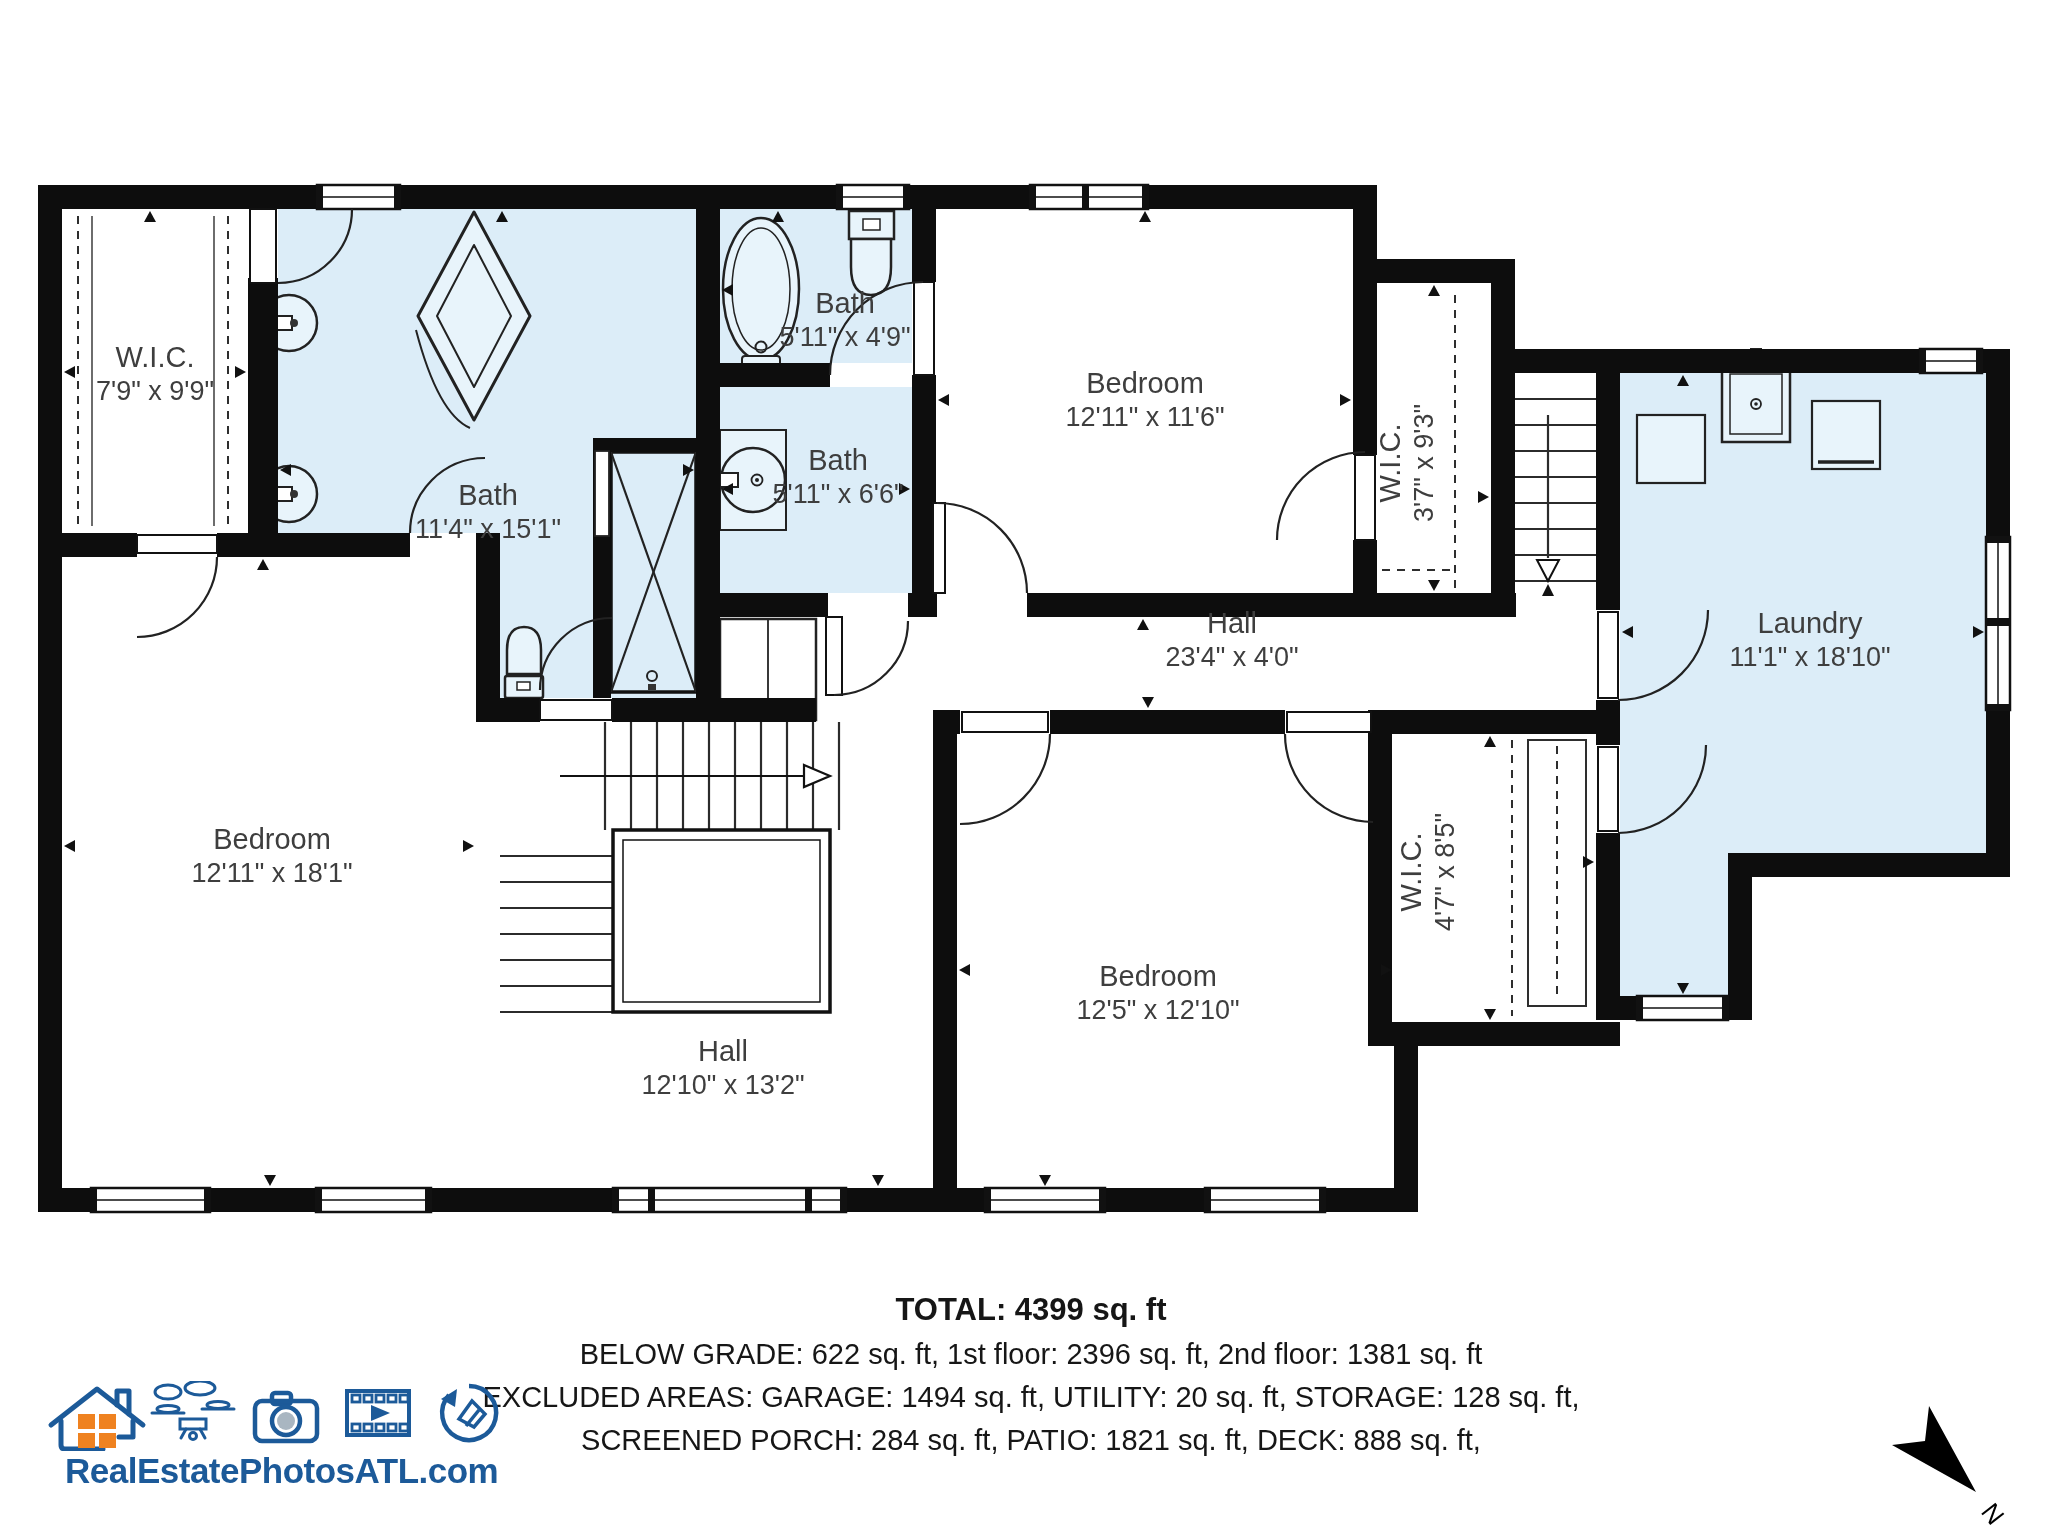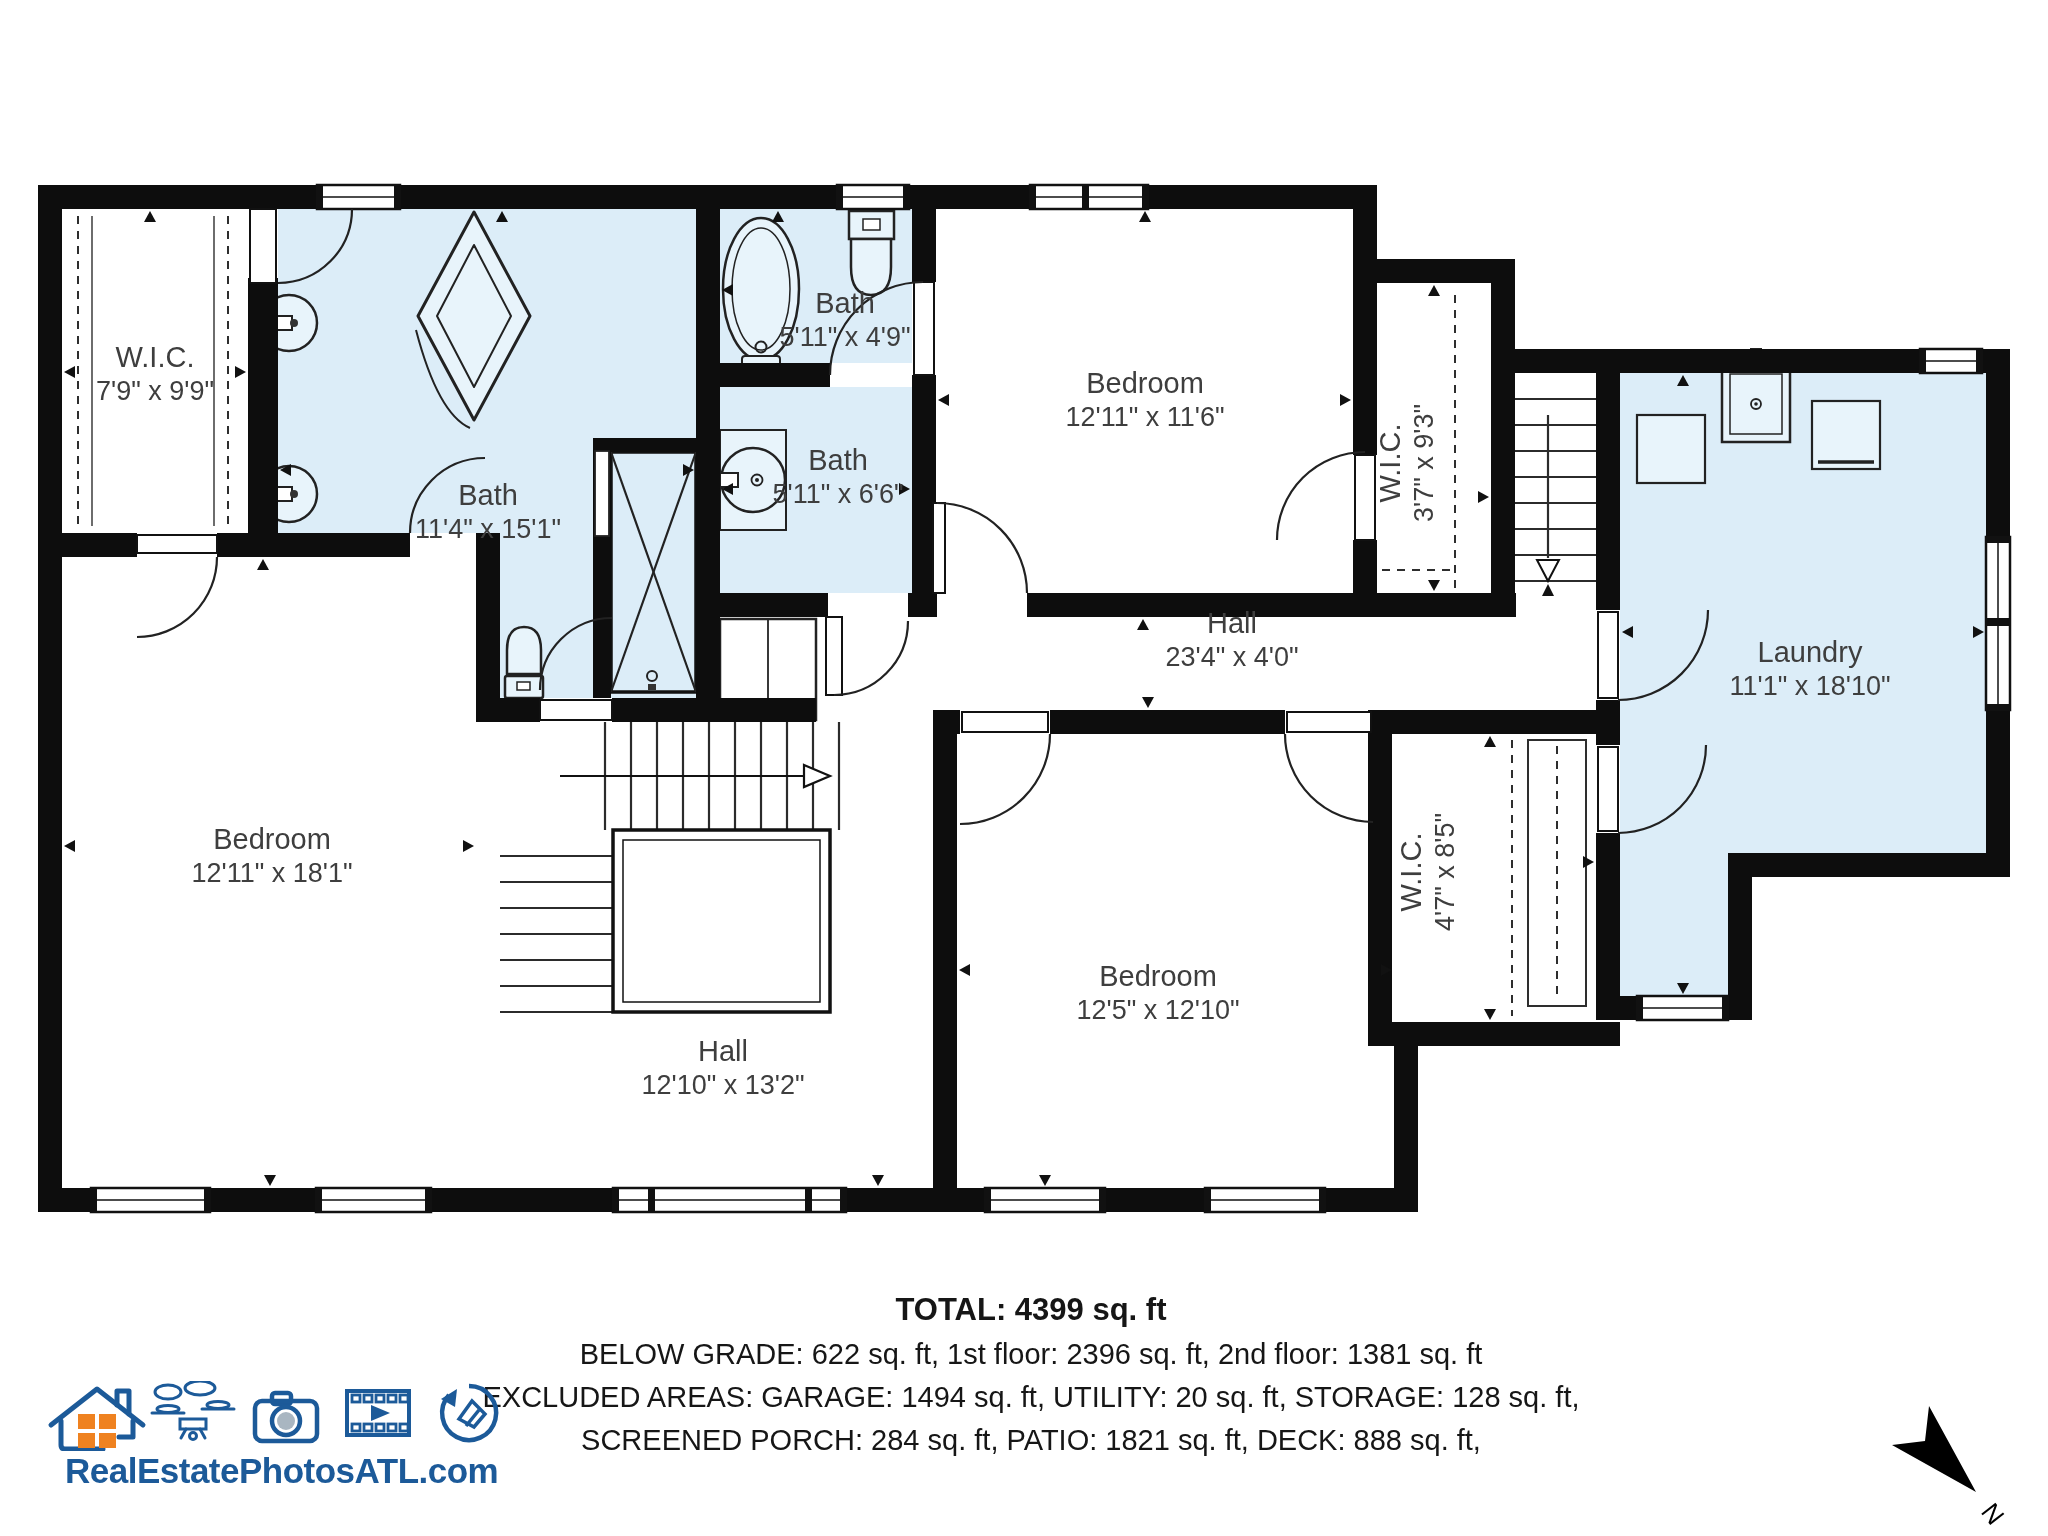--- a/index.html
+++ b/index.html
@@ -352,21 +352,21 @@
       <div class="rd">5'11" x 6'6"</div>
 </div>
 <div class="room-label" style="left:1145px;top:400px;">
   <div class="rn">Bedroom</div>
       <div class="rd">12'11" x 11'6"</div>
 </div>
 <div class="room-label rot" style="left:1407px;top:463px;">
   <div class="rn">W.I.C.</div>
       <div class="rd">3'7" x 9'3"</div>
 </div>
-<div class="room-label" style="left:1810px;top:669px;">
+<div class="room-label" style="left:1810px;top:640px;">
   <div class="rn">Laundry</div>
       <div class="rd">11'1" x 18'10"</div>
 </div>
 <div class="room-label" style="left:1232px;top:640px;">
   <div class="rn">Hall</div>
       <div class="rd">23'4" x 4'0"</div>
 </div>
 <div class="room-label" style="left:272px;top:856px;">
   <div class="rn">Bedroom</div>
       <div class="rd">12'11" x 18'1"</div>

